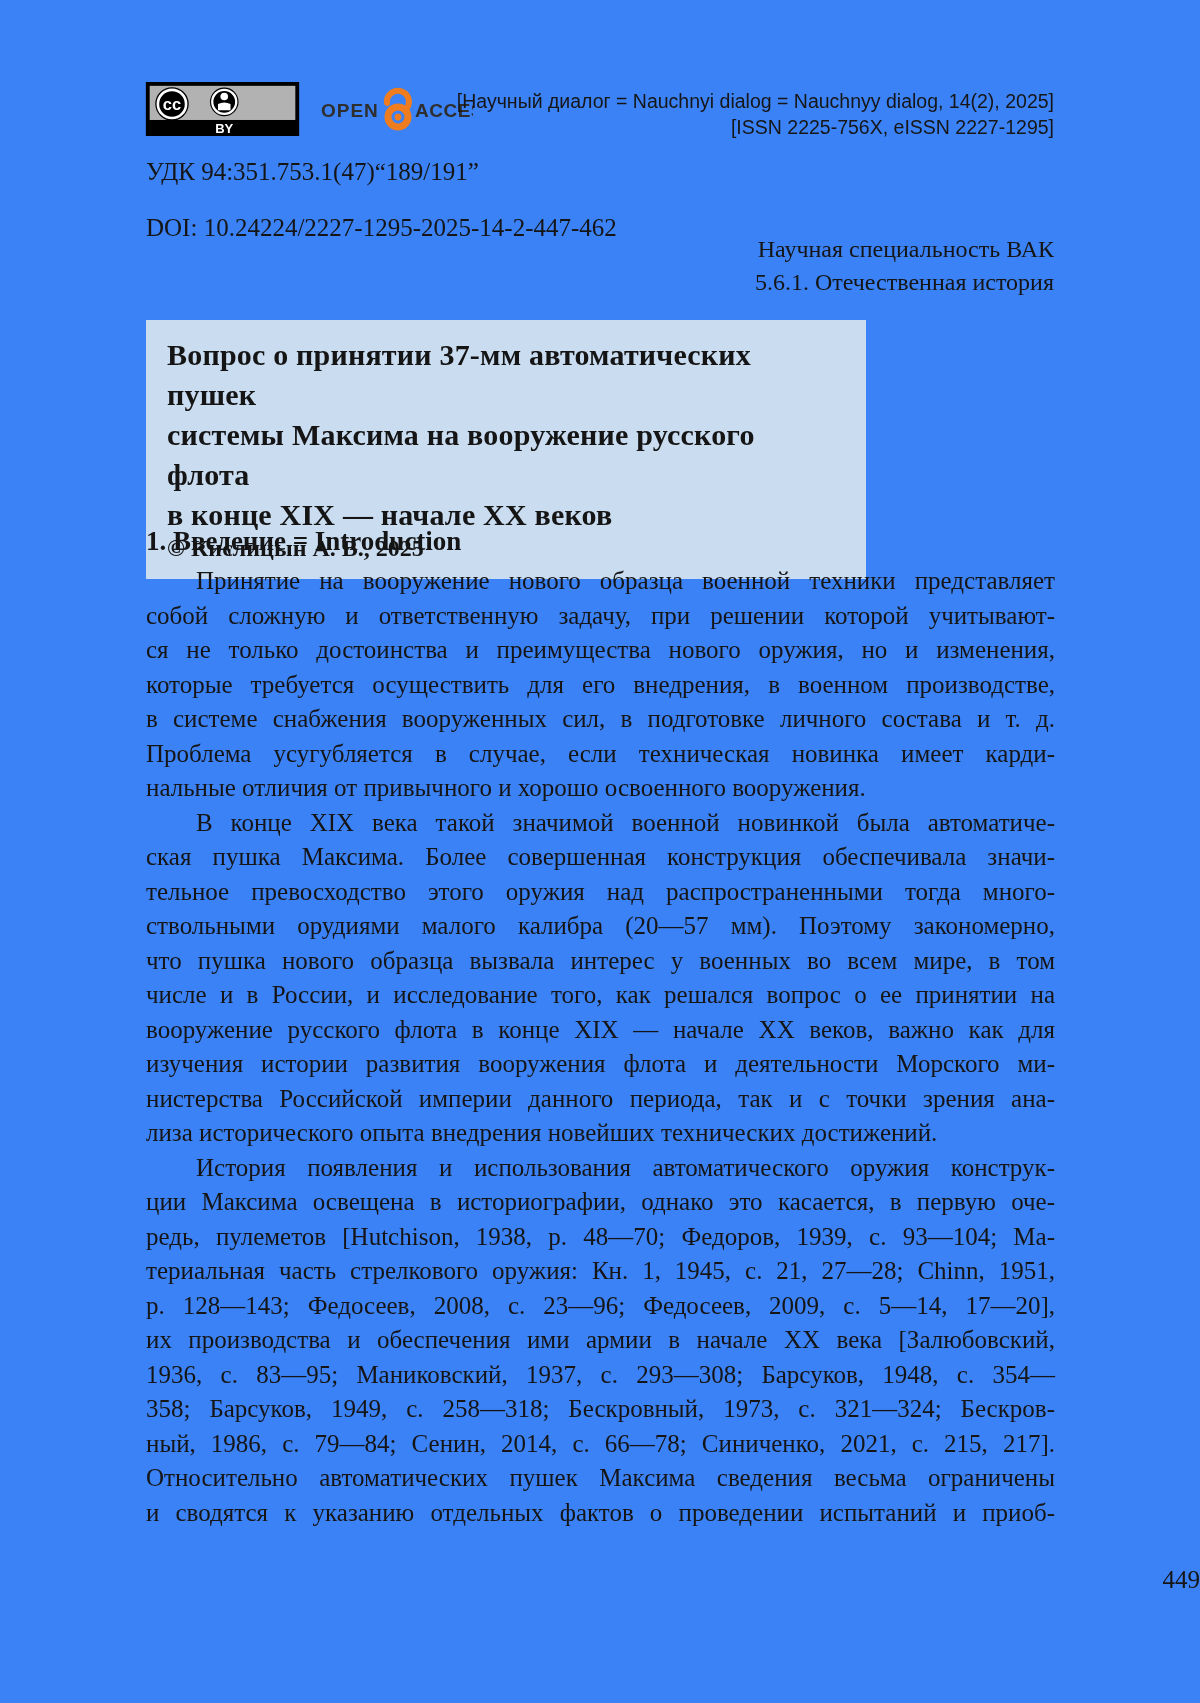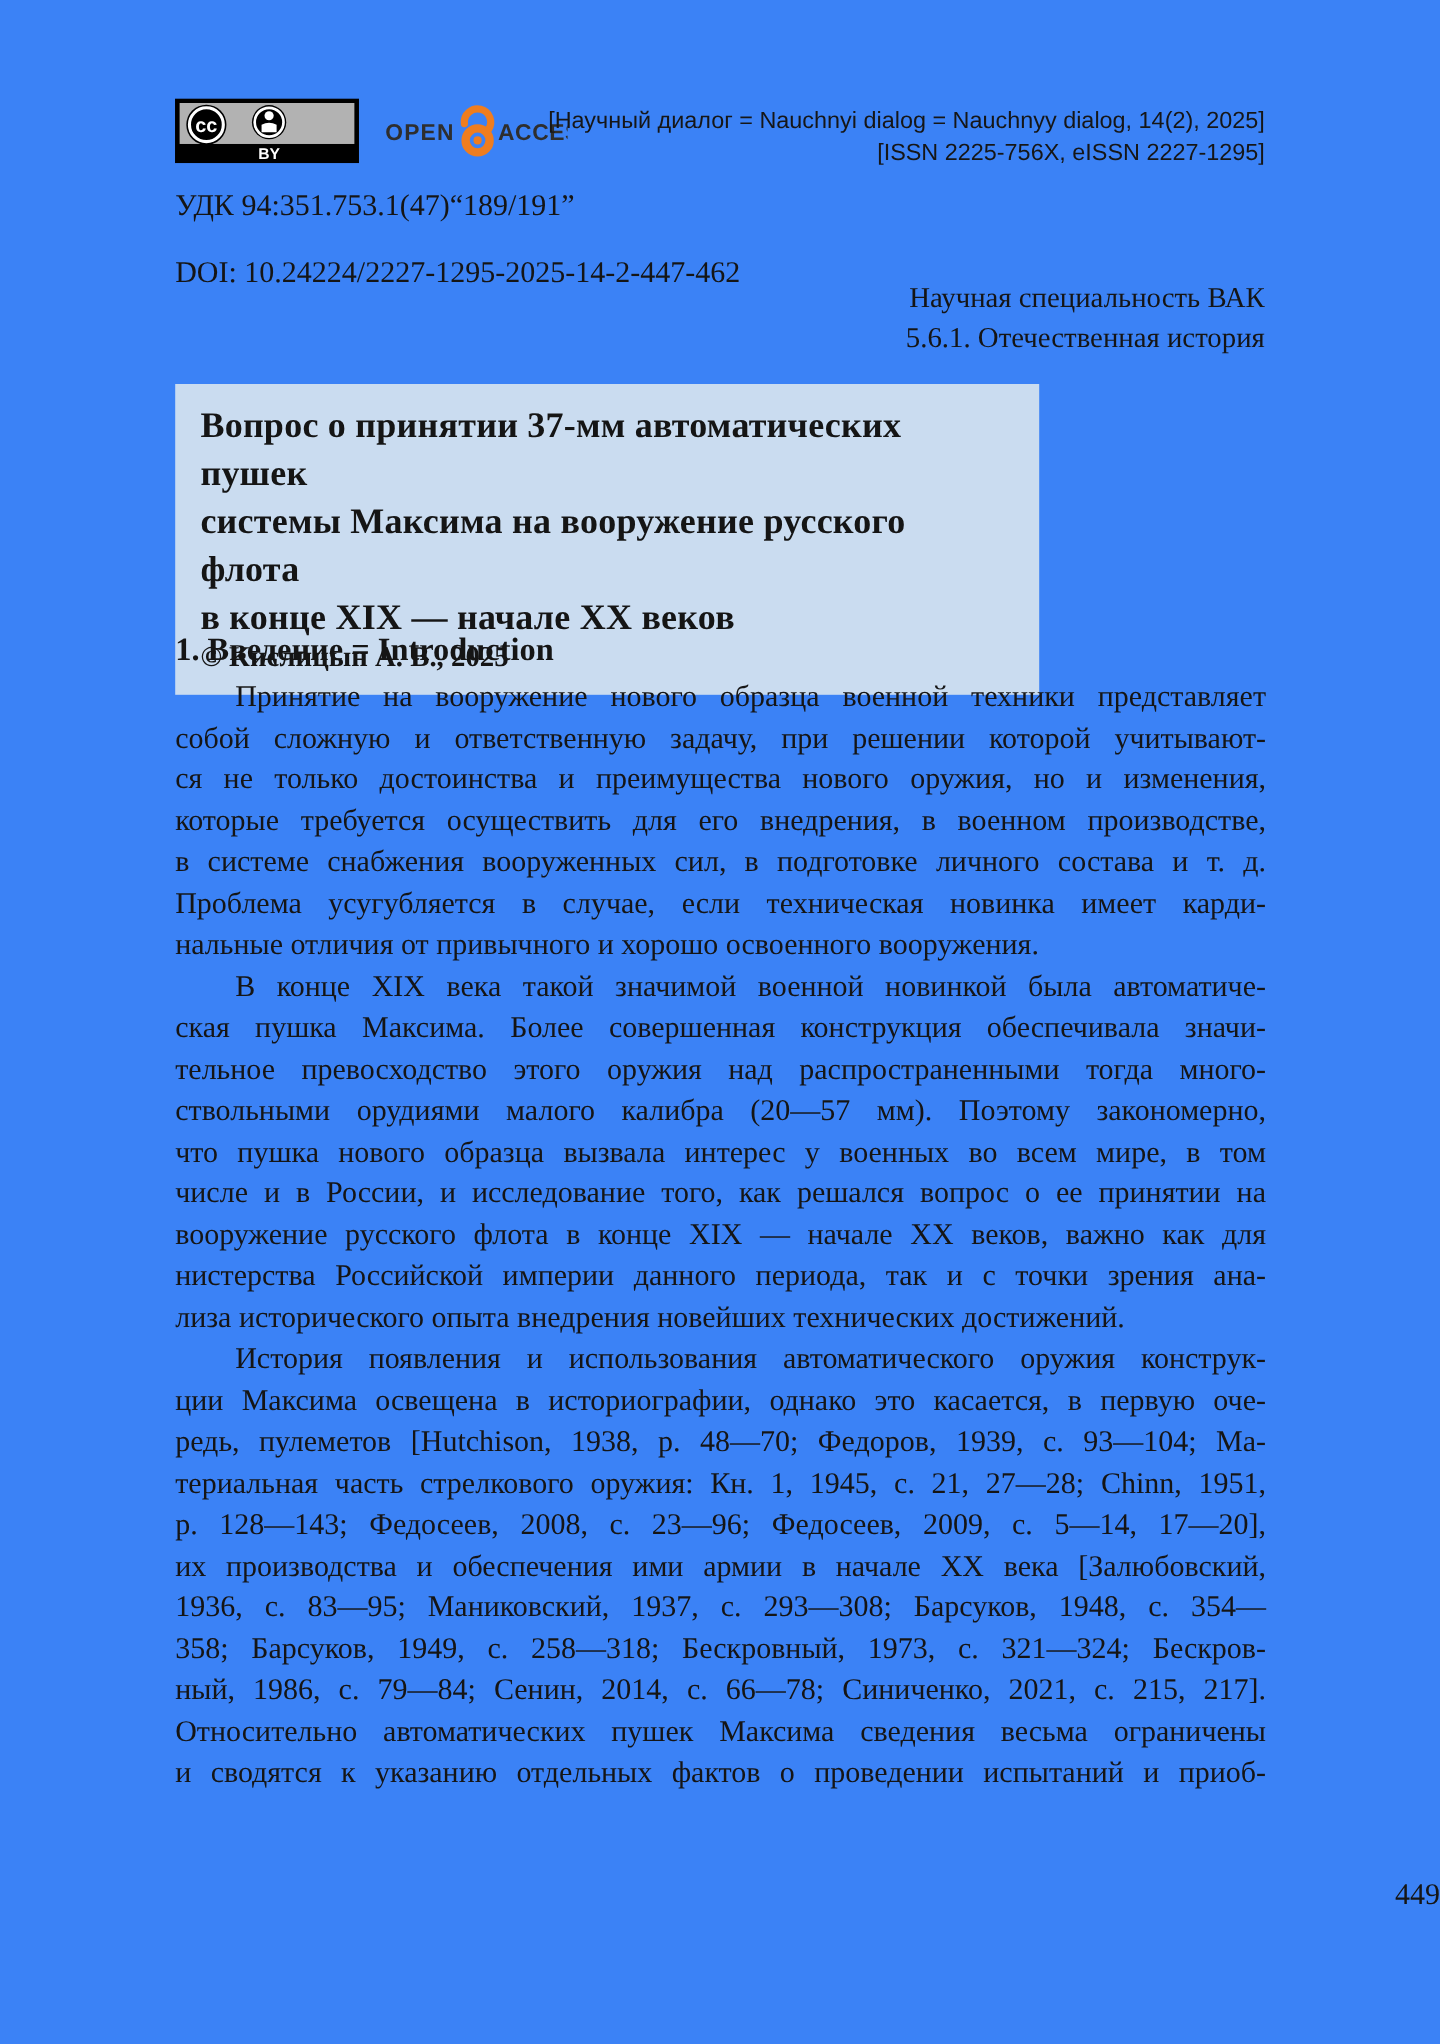--- a/index.html
+++ b/index.html
@@ -114,20 +114,21 @@
           <div class="line lastline">нальные отличия от привычного и хорошо освоенного вооружения.</div>
         </div>
         <div class="para">
           <div class="line firstline">В конце XIX века такой значимой военной новинкой была автоматиче-</div>
           <div class="line">ская пушка Максима. Более совершенная конструкция обеспечивала значи-</div>
           <div class="line">тельное превосходство этого оружия над распространенными тогда много-</div>
           <div class="line">ствольными орудиями малого калибра (20—57 мм). Поэтому закономерно,</div>
           <div class="line">что пушка нового образца вызвала интерес у военных во всем мире, в том</div>
           <div class="line">числе и в России, и исследование того, как решался вопрос о ее принятии на</div>
           <div class="line">вооружение русского флота в конце XIX — начале XX веков, важно как для</div>
+          <div class="line">изучения истории развития вооружения флота и деятельности Морского ми-</div>
           <div class="line">нистерства Российской империи данного периода, так и с точки зрения ана-</div>
           <div class="line lastline">лиза исторического опыта внедрения новейших технических достижений.</div>
         </div>
         <div class="para">
           <div class="line firstline">История появления и использования автоматического оружия конструк-</div>
           <div class="line">ции Максима освещена в историографии, однако это касается, в первую оче-</div>
           <div class="line">редь, пулеметов [Hutchison, 1938, p. 48—70; Федоров, 1939, с. 93—104; Ма-</div>
           <div class="line">териальная часть стрелкового оружия: Кн. 1, 1945, с. 21, 27—28; Chinn, 1951,</div>
           <div class="line">p. 128—143; Федосеев, 2008, с. 23—96; Федосеев, 2009, с. 5—14, 17—20],</div>
           <div class="line">их производства и обеспечения ими армии в начале XX века [Залюбовский,</div>

